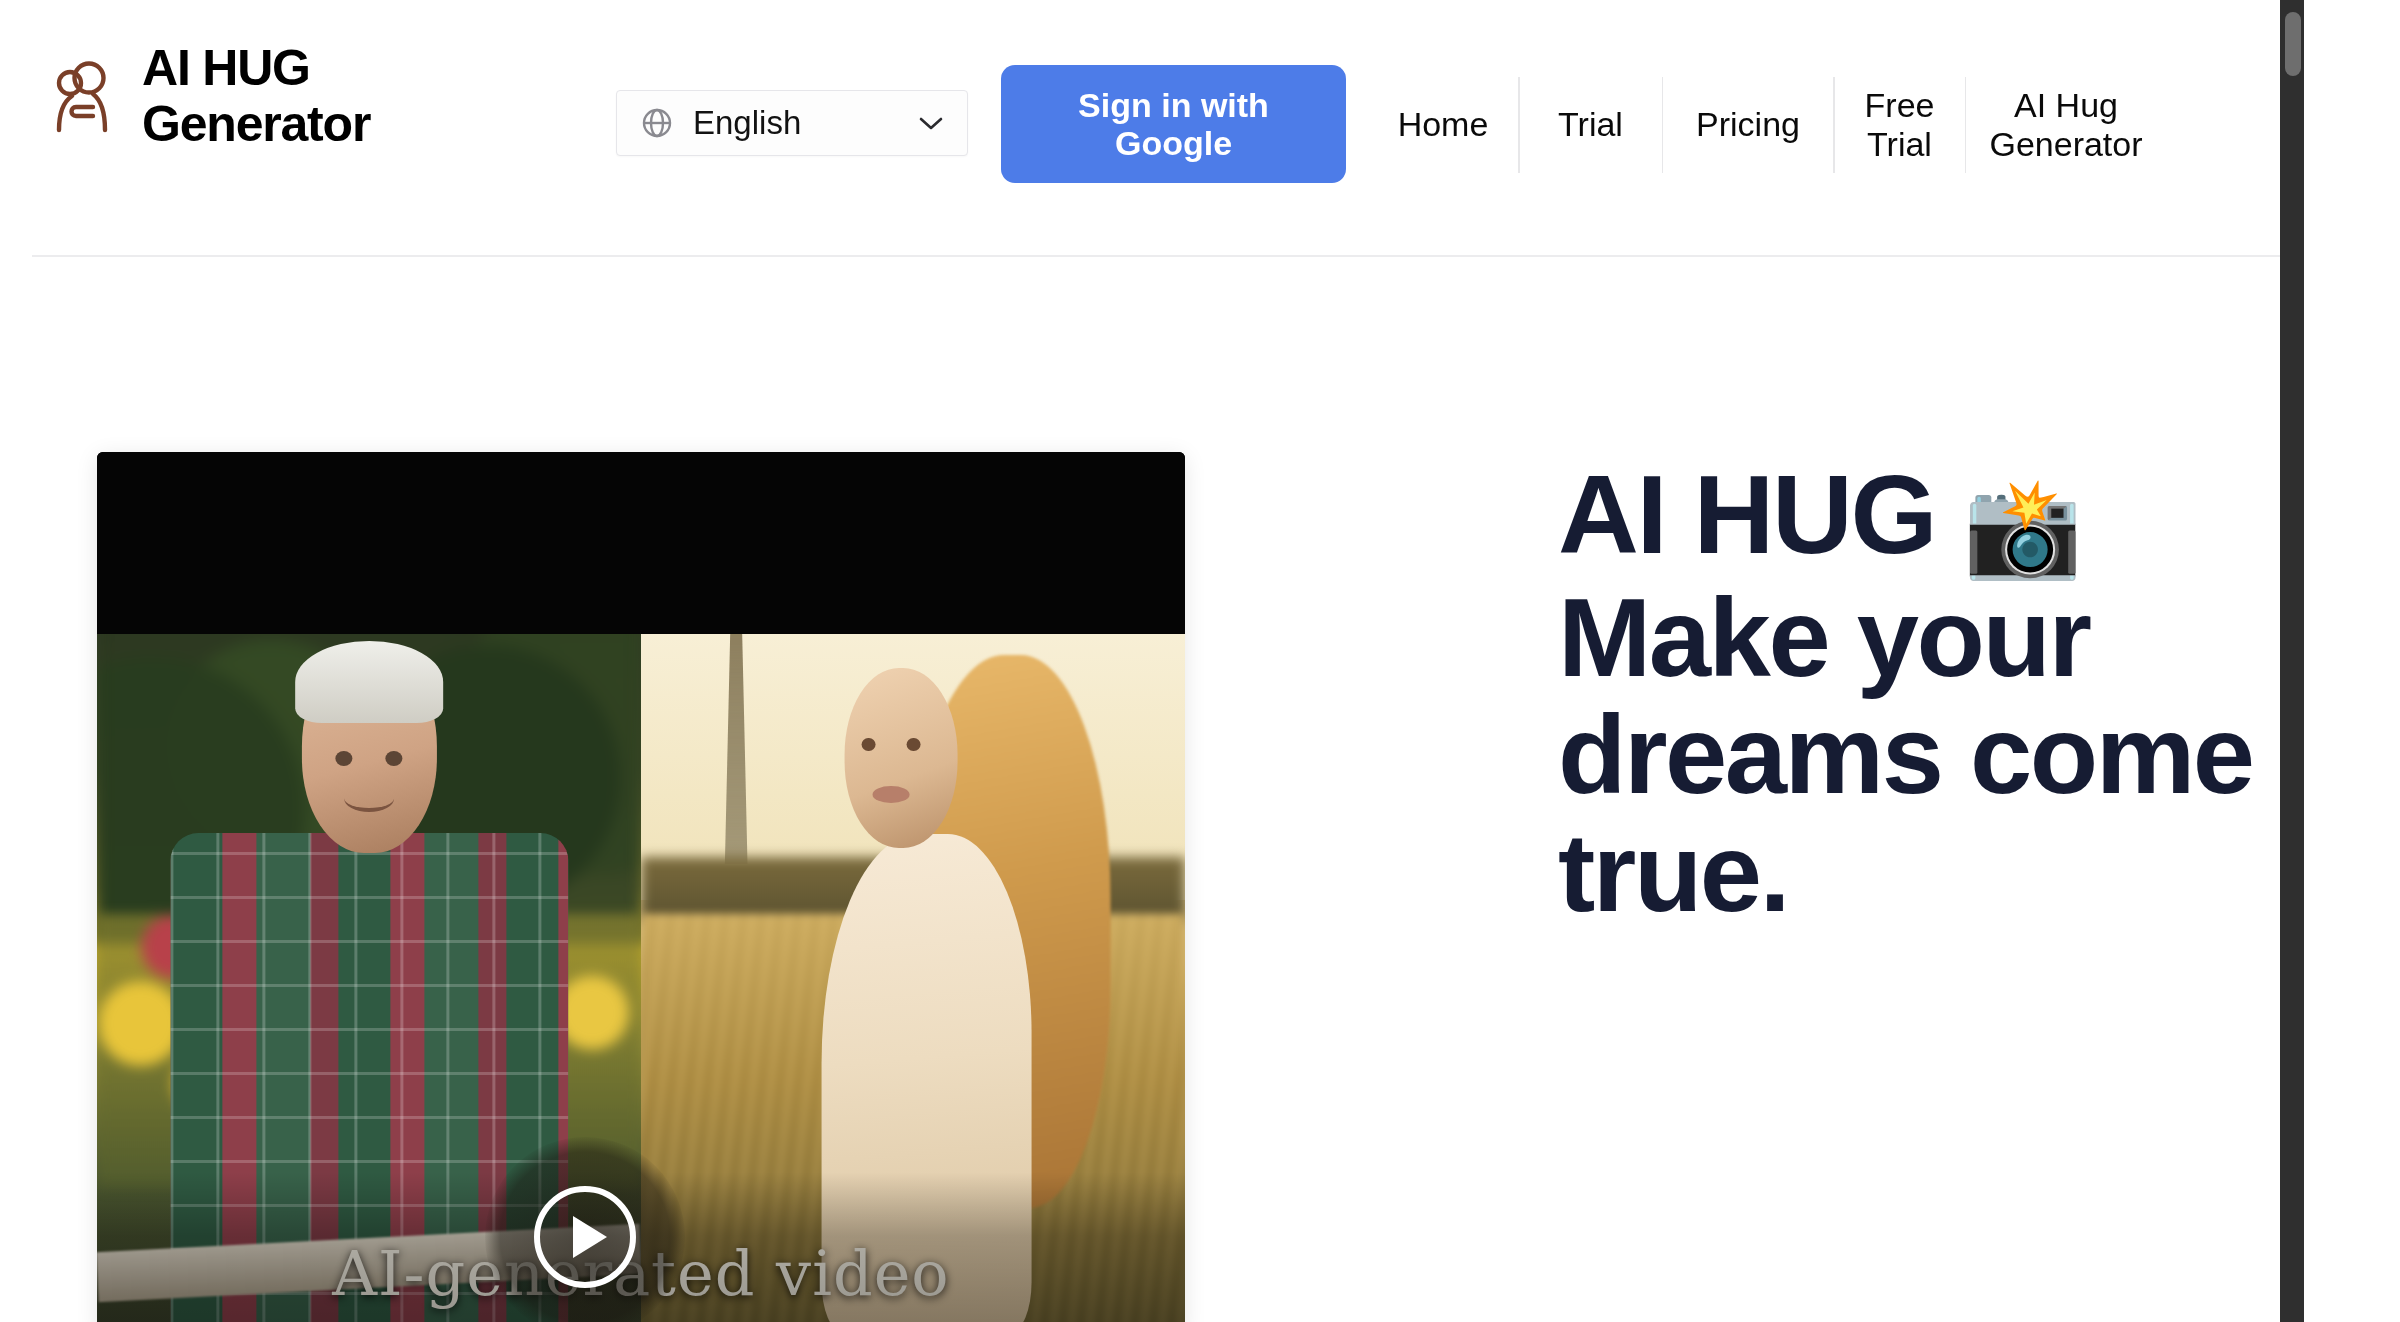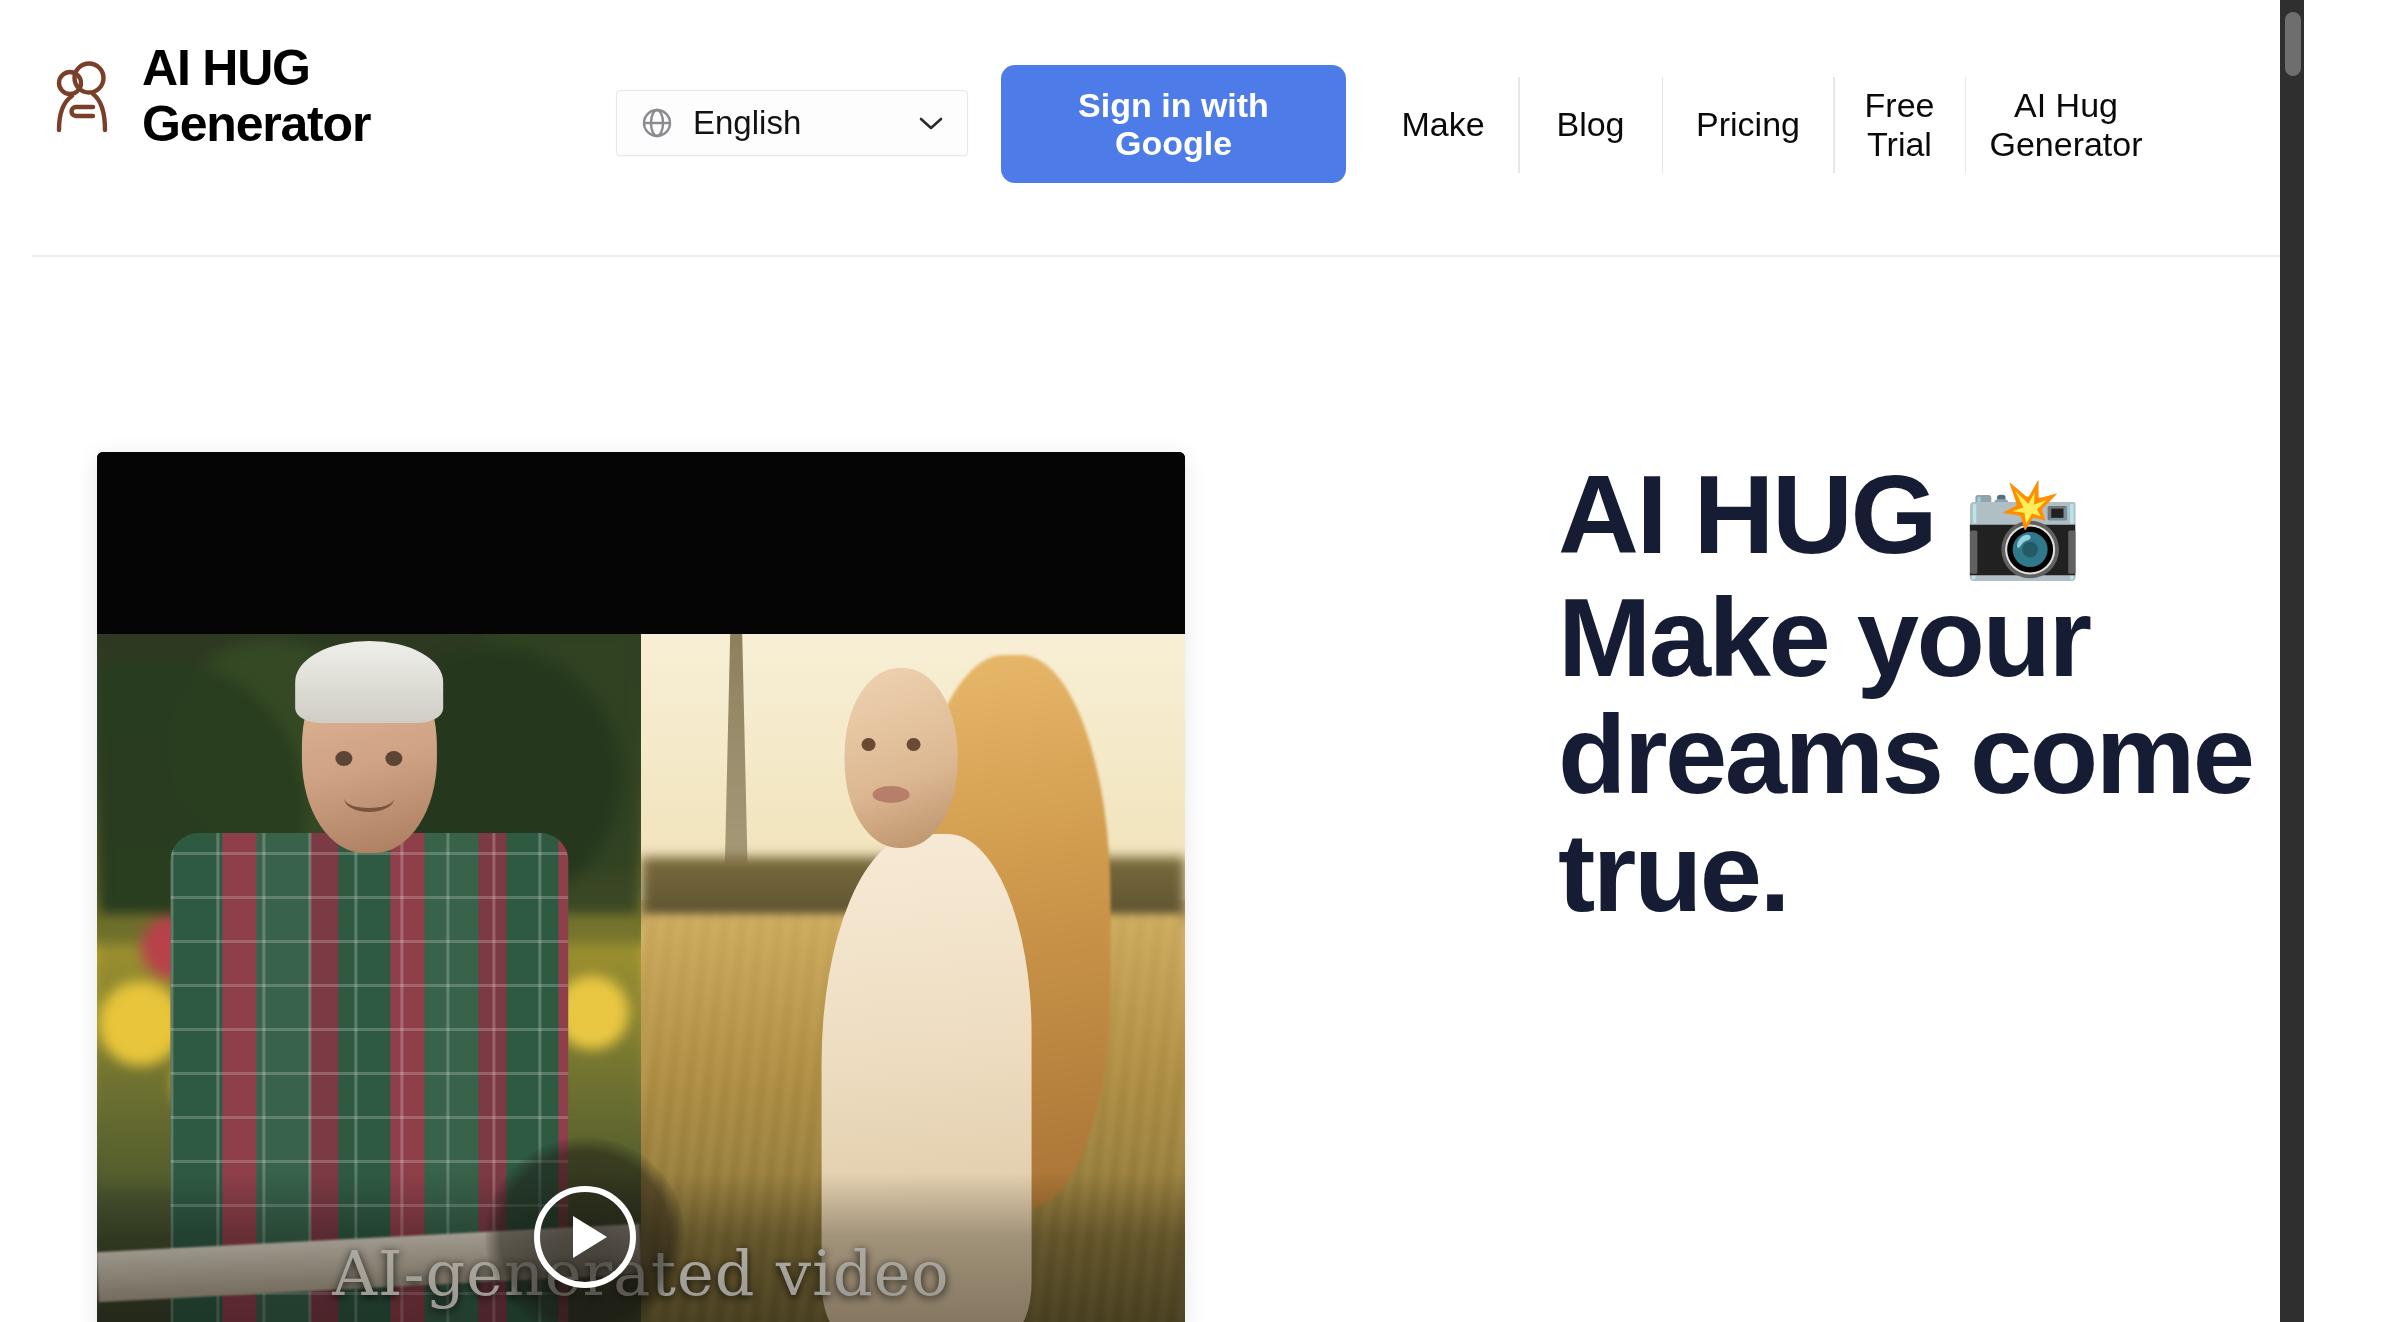--- a/index.html
+++ b/index.html
@@ -300,23 +300,23 @@
       <span class="chev">
         <svg viewBox="0 0 28 18" width="28" height="18">
           <polyline points="4,5 14,14 24,5" fill="none" stroke="#2a2a2e" stroke-width="2.6" stroke-linecap="round" stroke-linejoin="round"></polyline>
         </svg>
       </span>
     </div>
 
     <button class="signin-btn">Sign in with Google</button>
 
     <div class="nav">
-      <div class="nav-item w1">Make</div>
+      <div class="nav-item w1">Home</div>
       <div class="nav-div"></div>
-      <div class="nav-item w2">Blog</div>
+      <div class="nav-item w2">Trial</div>
       <div class="nav-div"></div>
       <div class="nav-item w3">Pricing</div>
       <div class="nav-div"></div>
       <div class="nav-item w4">Free Trial</div>
       <div class="nav-div"></div>
       <div class="nav-item w5">AI Hug Generator</div>
     </div>
 
     <div class="header-rule"></div>
   </div>

